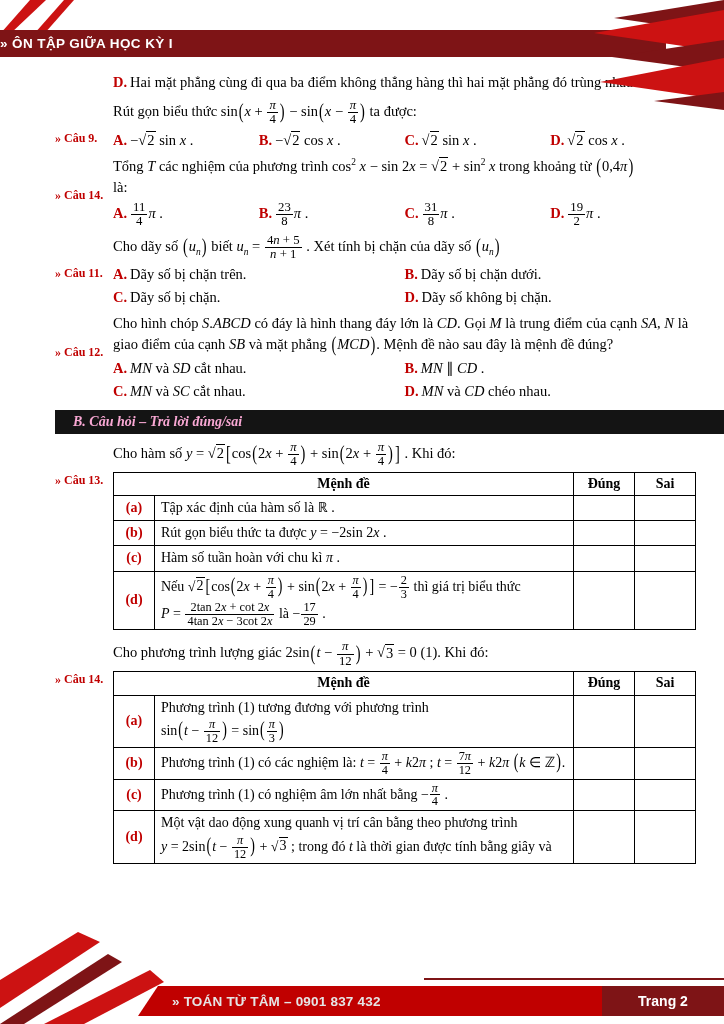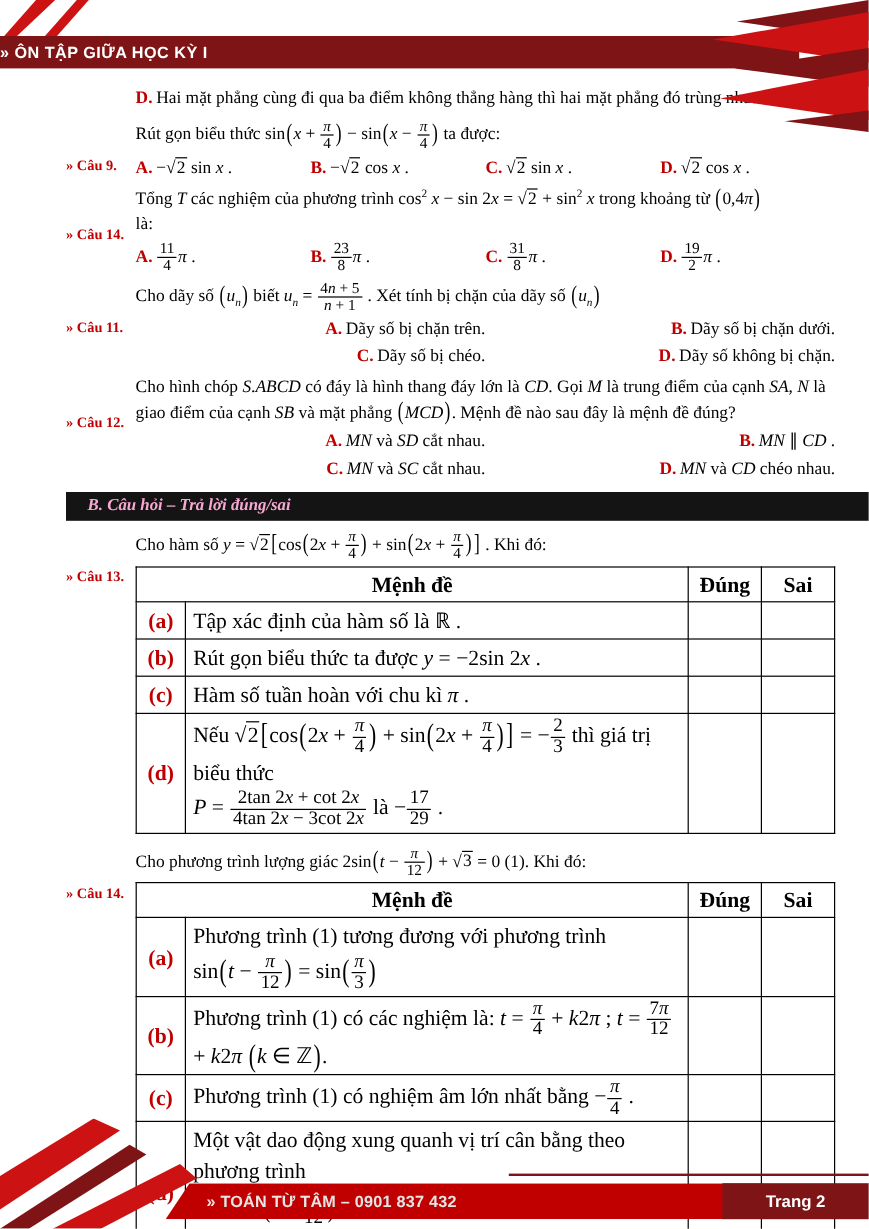--- a/index.html
+++ b/index.html
@@ -21,30 +21,30 @@
            font-size:14.5px;line-height:1.45;}
   .cont-line{margin-left:58px;margin-bottom:6px;}
   .q{display:flex;margin-bottom:4px;}
   .qlab{flex:0 0 58px;color:#C00000;font-family:Liberation Serif, serif;font-weight:bold;
         font-size:12px;line-height:1.7;padding-top:2px;white-space:nowrap;margin-top:27px;}
   .qb{flex:1;min-width:0;}
   .stem{margin-bottom:2px;}
   .ol{color:#C00000;font-weight:bold;margin-right:3px;}
   .opts{display:flex;flex-wrap:wrap;}
   .c4 .opt{width:25%;}
-  .c2 .opt{width:50%;text-align:right;}
+  .c2 .opt{width:50%;}
   .opt{margin:1px 0;}
 
   
   .section-bar{background:#141414;color:#f9a8d4;margin:6px -28px 7px 0;padding:2px 18px;
                font-size:14px;font-weight:bold;font-style:italic;}
 
   
   table.tf{border-collapse:collapse;width:100%;margin:3px 0 6px 0;}
-  .tf th,.tf td{border:1px solid #000;font-size:18px;padding:1px 6px;vertical-align:middle;margin-top:44px;}
+  .tf th,.tf td{border:1px solid #000;font-size:14px;padding:1px 6px;vertical-align:middle;margin-top:44px;}
   .tf th{font-weight:bold;text-align:center;}
   .tf .thd{width:48px;}
   .tf .rl{width:36px;text-align:center;color:#C00000;font-weight:bold;padding:1px 2px;}
   .tf .rs{padding:2px 6px;}
 
   
   i{font-style:italic;}
   sup,sub{font-size:0.65em;}
   .frac{display:inline-block;vertical-align:middle;text-align:center;line-height:1.05;
         font-size:0.88em;padding:0 1px;}
@@ -118,21 +118,21 @@
     </div>
   </section>
 
   <section class="q">
     <span class="qlab">» Câu 11.</span>
     <div class="qb">
       <div class="stem">Cho dãy số <span class="bp">(</span><i>u<sub>n</sub></i><span class="bp">)</span> biết <i>u<sub>n</sub></i> = <span class="frac"><span class="n">4<i>n</i> + 5</span><span class="d"><i>n</i> + 1</span></span> . Xét tính bị chặn của dãy số <span class="bp">(</span><i>u<sub>n</sub></i><span class="bp">)</span></div>
       <div class="opts c2">
         <span class="opt"><b class="ol">A.</b><span>Dãy số bị chặn trên.</span></span>
         <span class="opt"><b class="ol">B.</b><span>Dãy số bị chặn dưới.</span></span>
-        <span class="opt"><b class="ol">C.</b><span>Dãy số bị chéo.</span></span>
+        <span class="opt"><b class="ol">C.</b><span>Dãy số bị chặn.</span></span>
         <span class="opt"><b class="ol">D.</b><span>Dãy số không bị chặn.</span></span>
       </div>
     </div>
   </section>
 
   <section class="q">
     <span class="qlab">» Câu 12.</span>
     <div class="qb">
       <div class="stem">Cho hình chóp <i>S</i>.<i>ABCD</i> có đáy là hình thang đáy lớn là <i>CD</i>. Gọi <i>M</i> là trung điểm của cạnh <i>SA</i>, <i>N</i> là giao điểm của cạnh <i>SB</i> và mặt phẳng <span class="bp">(</span><i>MCD</i><span class="bp">)</span>. Mệnh đề nào sau đây là mệnh đề đúng?</div>
       <div class="opts c2">

